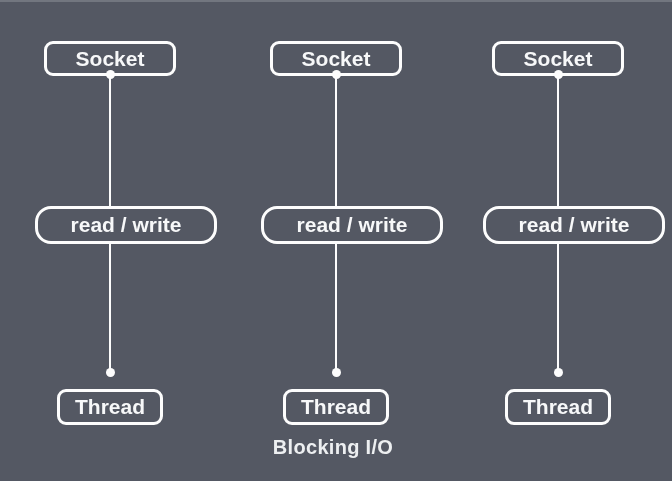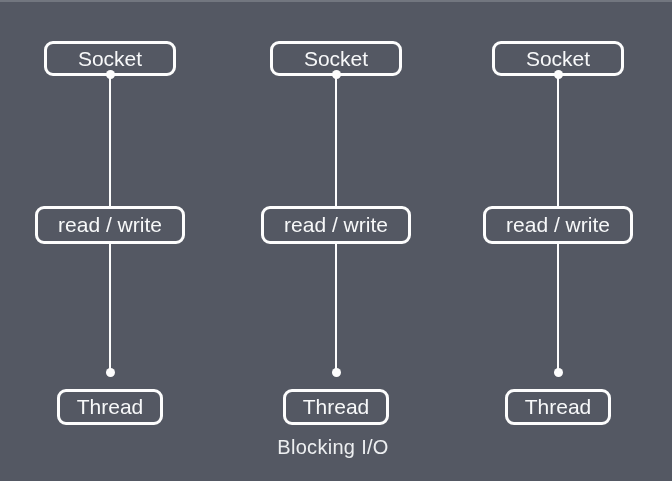--- a/index.html
+++ b/index.html
@@ -13,20 +13,21 @@
   html, body { width: 672px; height: 481px; }
   body {
     font-family: "Liberation Sans", sans-serif;
     overflow: hidden;
   }
   .canvas {
     position: relative;
     width: 672px;
     height: 481px;
     background: var(--background);
+    font-weight: bold;
   }
   .canvas::before {
     content: "";
     position: absolute;
     left: 0; top: 0;
     width: 100%; height: 2px;
     background: rgba(255,255,255,0.18);
   }
   .column {
     position: absolute;
@@ -59,21 +60,21 @@
     justify-content: center;
     z-index: 2;
     white-space: nowrap;
   }
   .node-socket {
     left: 9px; top: 41px;
     width: 132px; height: 35px;
   }
   .node-readwrite {
     left: 0px; top: 206px;
-    width: 150px; height: 38px;
+    width: 182px; height: 38px; border-radius: 16px;
   }
   .node-thread {
     left: 22px; top: 373px;
     width: 106px; height: 36px; margin-top: 16px;
   }
   .dot {
     position: absolute;
     width: 9px; height: 9px;
     border-radius: 50%;
     background: var(--connector);

